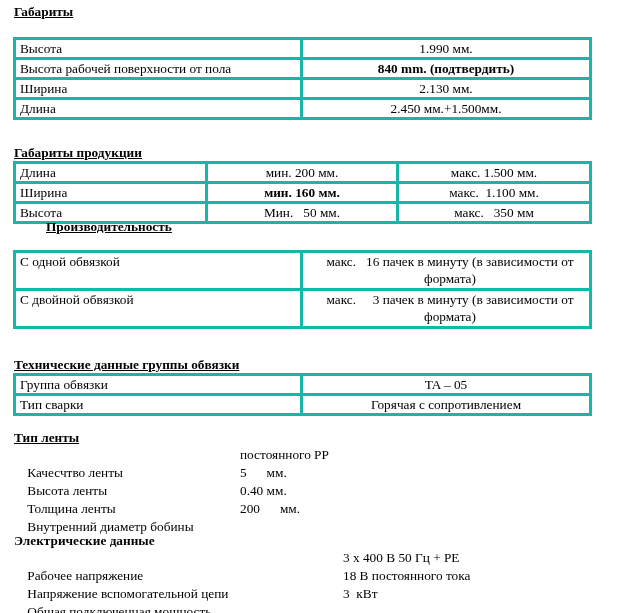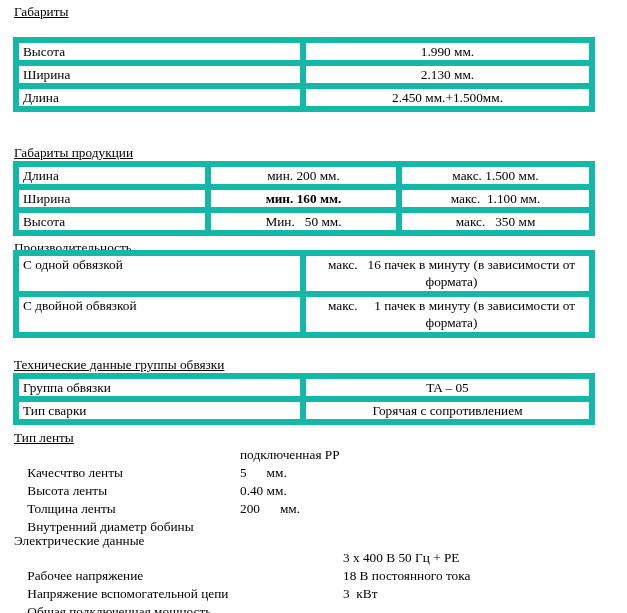--- a/index.html
+++ b/index.html
@@ -1,20 +1,20 @@
 <!DOCTYPE html>
 <html><head>
 <meta charset="utf-8">
 <style>
   html, body { margin: 0; padding: 0; background: #ffffff; }
   body { width: 627px; height: 613px; position: relative; overflow: hidden;
          font-family: "Liberation Serif", "DejaVu Serif", serif; font-size: 13.3px; color: #000; }
-  .h { position: absolute; left: 14px; font-weight: normal; text-decoration: underline; white-space: nowrap; }
+  .h { position: absolute; left: 14px; font-weight: bold; text-decoration: underline; white-space: nowrap; }
   table { position: absolute; left: 13px; border-collapse: collapse; table-layout: fixed; }
-  td { border: 6px solid #14b8a6; padding: 0 4px; height: 17px; line-height: 17px; white-space: nowrap; vertical-align: top; }
+  td { border: 3px solid #14b8a6; padding: 0 4px; height: 17px; line-height: 17px; white-space: nowrap; vertical-align: top; }
   td.c { text-align: center; }
   td.b { font-weight: bold; }
   td.wrap { white-space: normal; text-align: center; line-height: 17px; padding-left: 12px; padding-right: 4px; }
   td.tall { height: 35px; }
   .kv { position: absolute; left: 14px; line-height: 18px; }
   .kv .row { position: relative; height: 18px; white-space: pre; }
   .kv .v { position: absolute; top: 0; white-space: pre; }
 </style>
 </head>
 <body>
@@ -22,20 +22,24 @@
 <div class="h" style="top:4px;">Габариты</div>
 <table style="top:37px; width:576px;">
   <colgroup>
       <col style="width:287px">
       <col style="width:289px">
     </colgroup>
   <tbody>
       <tr>
     <td>Высота</td>
     <td class="c">1.990 мм.</td>
+  </tr>
+  <tr>
+    <td>Высота рабочей поверхности от пола</td>
+    <td class="c b">840 mm. (подтвердить)</td>
   </tr>
   <tr>
     <td>Ширина</td>
     <td class="c">2.130 мм.</td>
   </tr>
   <tr>
     <td>Длина</td>
     <td class="c">2.450 мм.+1.500мм.</td>
   </tr>
 </tbody>
@@ -60,34 +64,34 @@
     <td class="c" style="white-space:pre">макс.  1.100 мм.</td>
   </tr>
   <tr>
     <td>Высота</td>
     <td class="c" style="white-space:pre">Мин.   50 мм.</td>
     <td class="c" style="white-space:pre">макс.   350 мм</td>
   </tr>
 </tbody>
   </table>
 
-<div class="h" style="top:240px;">Производительность</div>
+<div class="h" style="top:219px;margin-left:32px;">Производительность</div>
 <table style="top:250px; width:576px;">
   <colgroup>
       <col style="width:287px">
       <col style="width:289px">
     </colgroup>
   <tbody>
       <tr>
     <td class="tall">С одной обвязкой</td>
     <td class="tall wrap" style="white-space:pre-wrap">макс.   16 пачек в минуту (в зависимости от формата)</td>
   </tr>
   <tr>
     <td class="tall">С двойной обвязкой</td>
-    <td class="tall wrap" style="white-space:pre-wrap">макс.     1 пачек в минуту (в зависимости от формата)</td>
+    <td class="tall wrap" style="white-space:pre-wrap">макс.     3 пачек в минуту (в зависимости от формата)</td>
   </tr>
 </tbody>
   </table>
 
 <div class="h" style="top:357px;">Технические данные группы обвязки</div>
 <table style="top:373px; width:576px;">
   <colgroup>
       <col style="width:287px">
       <col style="width:289px">
     </colgroup>
@@ -100,21 +104,21 @@
     <td>Тип сварки</td>
     <td class="c">Горячая с сопротивлением</td>
   </tr>
 </tbody>
   </table>
 
 <div class="h" style="top:430px;">Тип ленты</div>
 <div class="kv" style="top:446px; width:400px;">
   <div class="row">
     <span>Качесчтво ленты</span>
-    <span class="v" style="left:226px;">подключенная PP</span>
+    <span class="v" style="left:226px;">постоянного PP</span>
   </div>
   <div class="row">
     <span>Высота ленты</span>
     <span class="v" style="left:226px;">5      мм.</span>
   </div>
   <div class="row">
     <span>Толщина ленты</span>
     <span class="v" style="left:226px;">0.40 мм.</span>
   </div>
   <div class="row">

